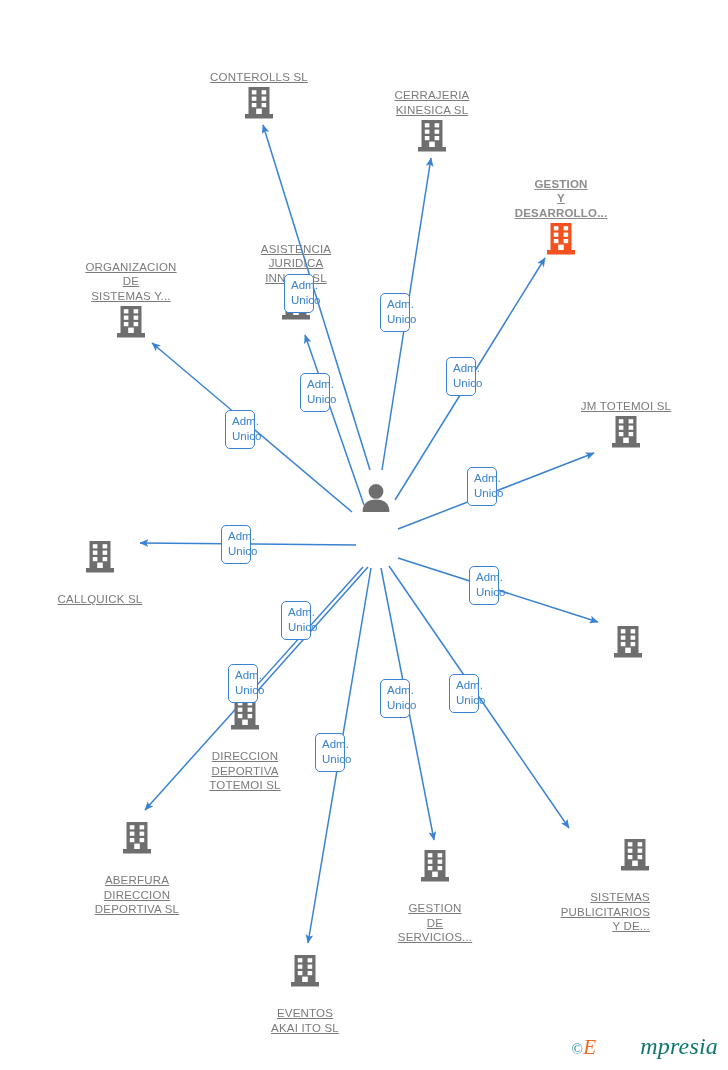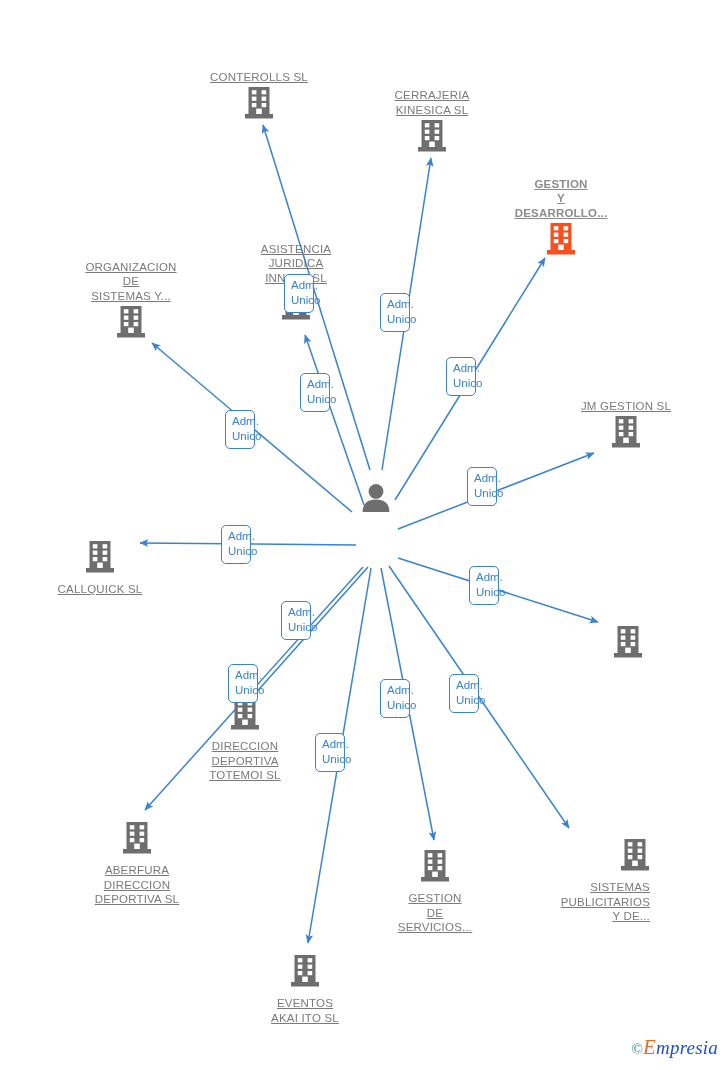--- a/index.html
+++ b/index.html
@@ -39,21 +39,21 @@
   .node-label {
     font-size: 11.5px;
     color: #7b7b7b;
     line-height: 14.5px;
     letter-spacing: 0.2px;
     white-space: pre-line;
     font-family: "Liberation Sans", sans-serif;
     text-decoration: underline;
   }
   .node.label-above .node-label { margin-bottom: 2px; }
-  .node.label-below .node-label { margin-top: 8px; }
+  .node.label-below .node-label { margin-top: 18px; }
   .node.highlight .node-label {
     color: #8c8c8c;
     font-weight: bold;
   }
   .badge {
     position: absolute;
     box-sizing: border-box;
     background: #ffffff;
     border: 1.6px solid #3a82d2;
     border-radius: 5px;
@@ -81,22 +81,23 @@
   }
   .watermark .cmark { font-size: 15px; }
   .watermark .bigE {
     color: #f0671f;
     font-style: italic;
     font-size: 21px;
     font-family: "Liberation Serif", serif;
   }
   .watermark .rest {
     font-style: italic;
-    color: #1d4ed8;
-    font-size: 19px;
+    color: #0f766e;
+    font-size: 24px;
+    margin-left: 44px;
   }
 </style>
 </head>
 <body>
 
 <div id="graph">
 
   <svg id="edges" viewBox="0 0 728 1070" xmlns="http://www.w3.org/2000/svg">
     <defs>
       <marker id="arrow" markerWidth="7" markerHeight="7" refX="5.6" refY="2.6" orient="auto" markerUnits="strokeWidth">
@@ -198,21 +199,21 @@
             <rect x="7.8" y="4.2" width="4.6" height="4.2" fill="#ffffff"></rect>
             <rect x="17.6" y="4.2" width="4.6" height="4.2" fill="#ffffff"></rect>
             <rect x="7.8" y="10.6" width="4.6" height="4.2" fill="#ffffff"></rect>
             <rect x="17.6" y="10.6" width="4.6" height="4.2" fill="#ffffff"></rect>
             <rect x="7.8" y="17" width="4.6" height="4.2" fill="#ffffff"></rect>
             <rect x="17.6" y="17" width="4.6" height="4.2" fill="#ffffff"></rect>
             <rect x="12.2" y="22.6" width="5.6" height="5.4" fill="#ffffff"></rect>
           </svg></span>
       </div>
       <div class="node label-above" style="left: 626px; top: 398.5px;">
-        <div class="node-label">JM GESTION SL</div>
+        <div class="node-label">JM TOTEMOI SL</div>
         <span class="icon"><svg width="30" height="34" viewBox="0 0 30 34" xmlns="http://www.w3.org/2000/svg">
             <rect x="4.5" y="1" width="21" height="27" fill="#6e6e6e"></rect>
             <rect x="1" y="28" width="28" height="4.5" fill="#6e6e6e"></rect>
             <rect x="7.8" y="4.2" width="4.6" height="4.2" fill="#ffffff"></rect>
             <rect x="17.6" y="4.2" width="4.6" height="4.2" fill="#ffffff"></rect>
             <rect x="7.8" y="10.6" width="4.6" height="4.2" fill="#ffffff"></rect>
             <rect x="17.6" y="10.6" width="4.6" height="4.2" fill="#ffffff"></rect>
             <rect x="7.8" y="17" width="4.6" height="4.2" fill="#ffffff"></rect>
             <rect x="17.6" y="17" width="4.6" height="4.2" fill="#ffffff"></rect>
             <rect x="12.2" y="22.6" width="5.6" height="5.4" fill="#ffffff"></rect>

